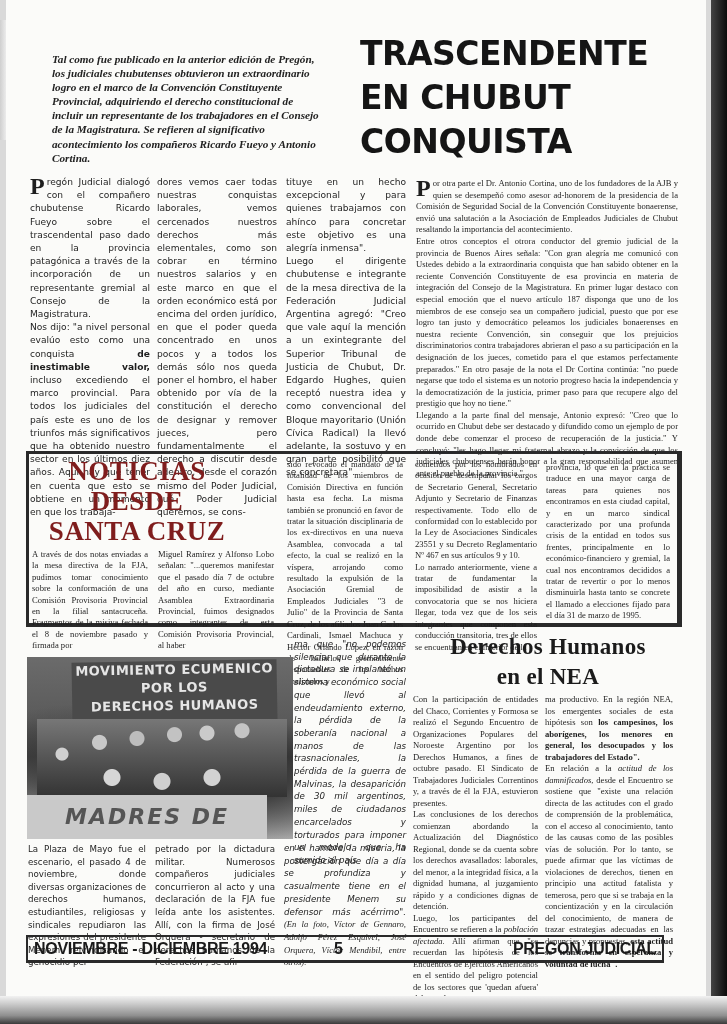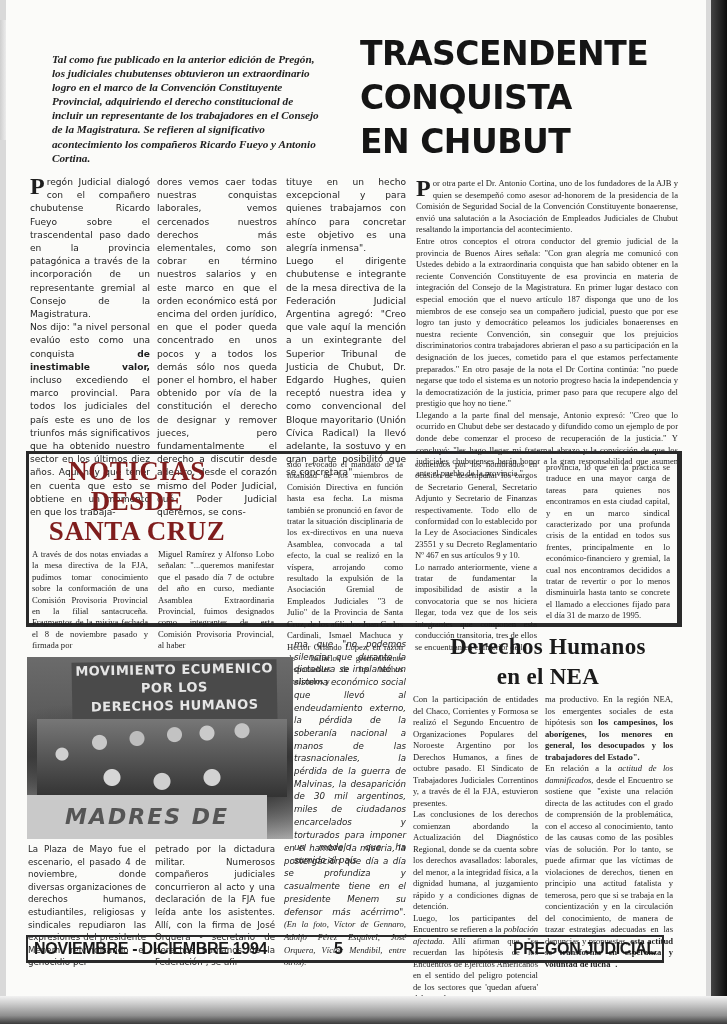--- a/index.html
+++ b/index.html
@@ -164,22 +164,22 @@
 <body>
 
 <div class="left-edge"></div>
 <div class="page"></div>
 <div class="right-edge"></div>
 
 <div class="intro">Tal como fue publicado en la anterior edición de Pregón, los judiciales chubutenses obtuvieron un extraordinario logro en el marco de la Convención Constituyente Provincial, adquiriendo el derecho constitucional de incluir un representante de los trabajadores en el Consejo de la Magistratura. Se refieren al significativo acontecimiento los compañeros Ricardo Fueyo y Antonio Cortina.</div>
 
 <div class="headline">
   <span>TRASCENDENTE</span>
+  <span>EN CHUBUT</span>
   <span>CONQUISTA</span>
-  <span>EN CHUBUT</span>
 </div>
 
 <div class="geo-col" style="left:30px;">
   <p><span class="dropcap">P</span><span>regón Judicial dialogó con el compañero chubutense Ricardo Fueyo sobre el trascendental paso dado en la provincia patagónica a través de la incorporación de un representante gremial al Consejo de la Magistratura.</span></p>
   <p><span>Nos dijo: "a nivel personal evalúo esto como una conquista </span><b>de inestimable valor,</b><span> incluso excediendo el marco provincial. Para todos los judiciales del país este es uno de los triunfos más significativos que ha obtenido nuestro sector en los últimos diez años. Aquí hay que tener en cuenta que esto se obtiene en un momento en que los trabaja-</span></p>
 </div>
 
 <div class="geo-col" style="left:157px;">
   <p>dores vemos caer todas nuestras conquistas laborales, vemos cercenados nuestros derechos más elementales, como son cobrar en término nuestros salarios y en este marco en que el orden económico está por encima del orden jurídico, en que el poder queda concentrado en unos pocos y a todos los demás sólo nos queda poner el hombro, el haber obtenido por vía de la constitución el derecho de designar y remover jueces, pero fundamentalmente el derecho a discutir desde adentro, desde el corazón mismo del Poder Judicial, qué Poder Judicial queremos, se cons-</p>
 </div>

